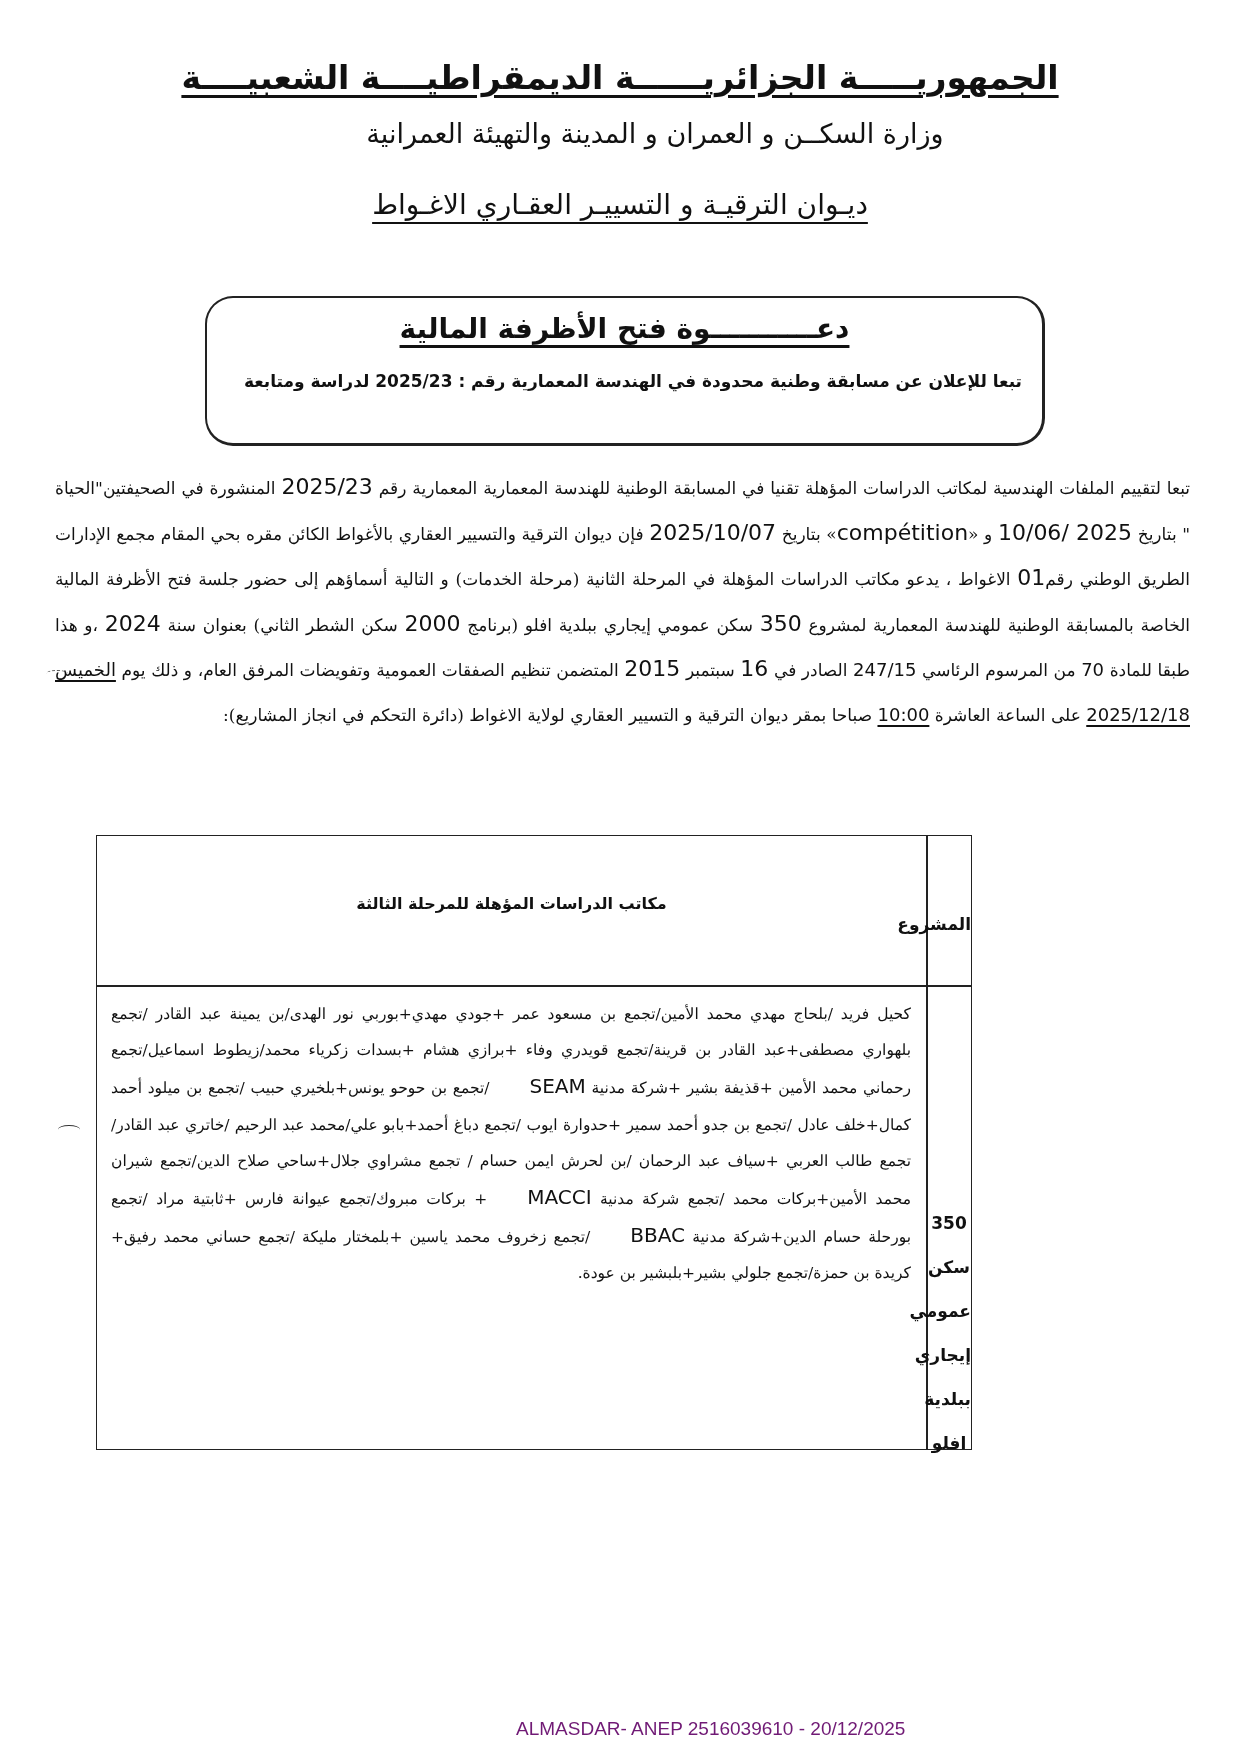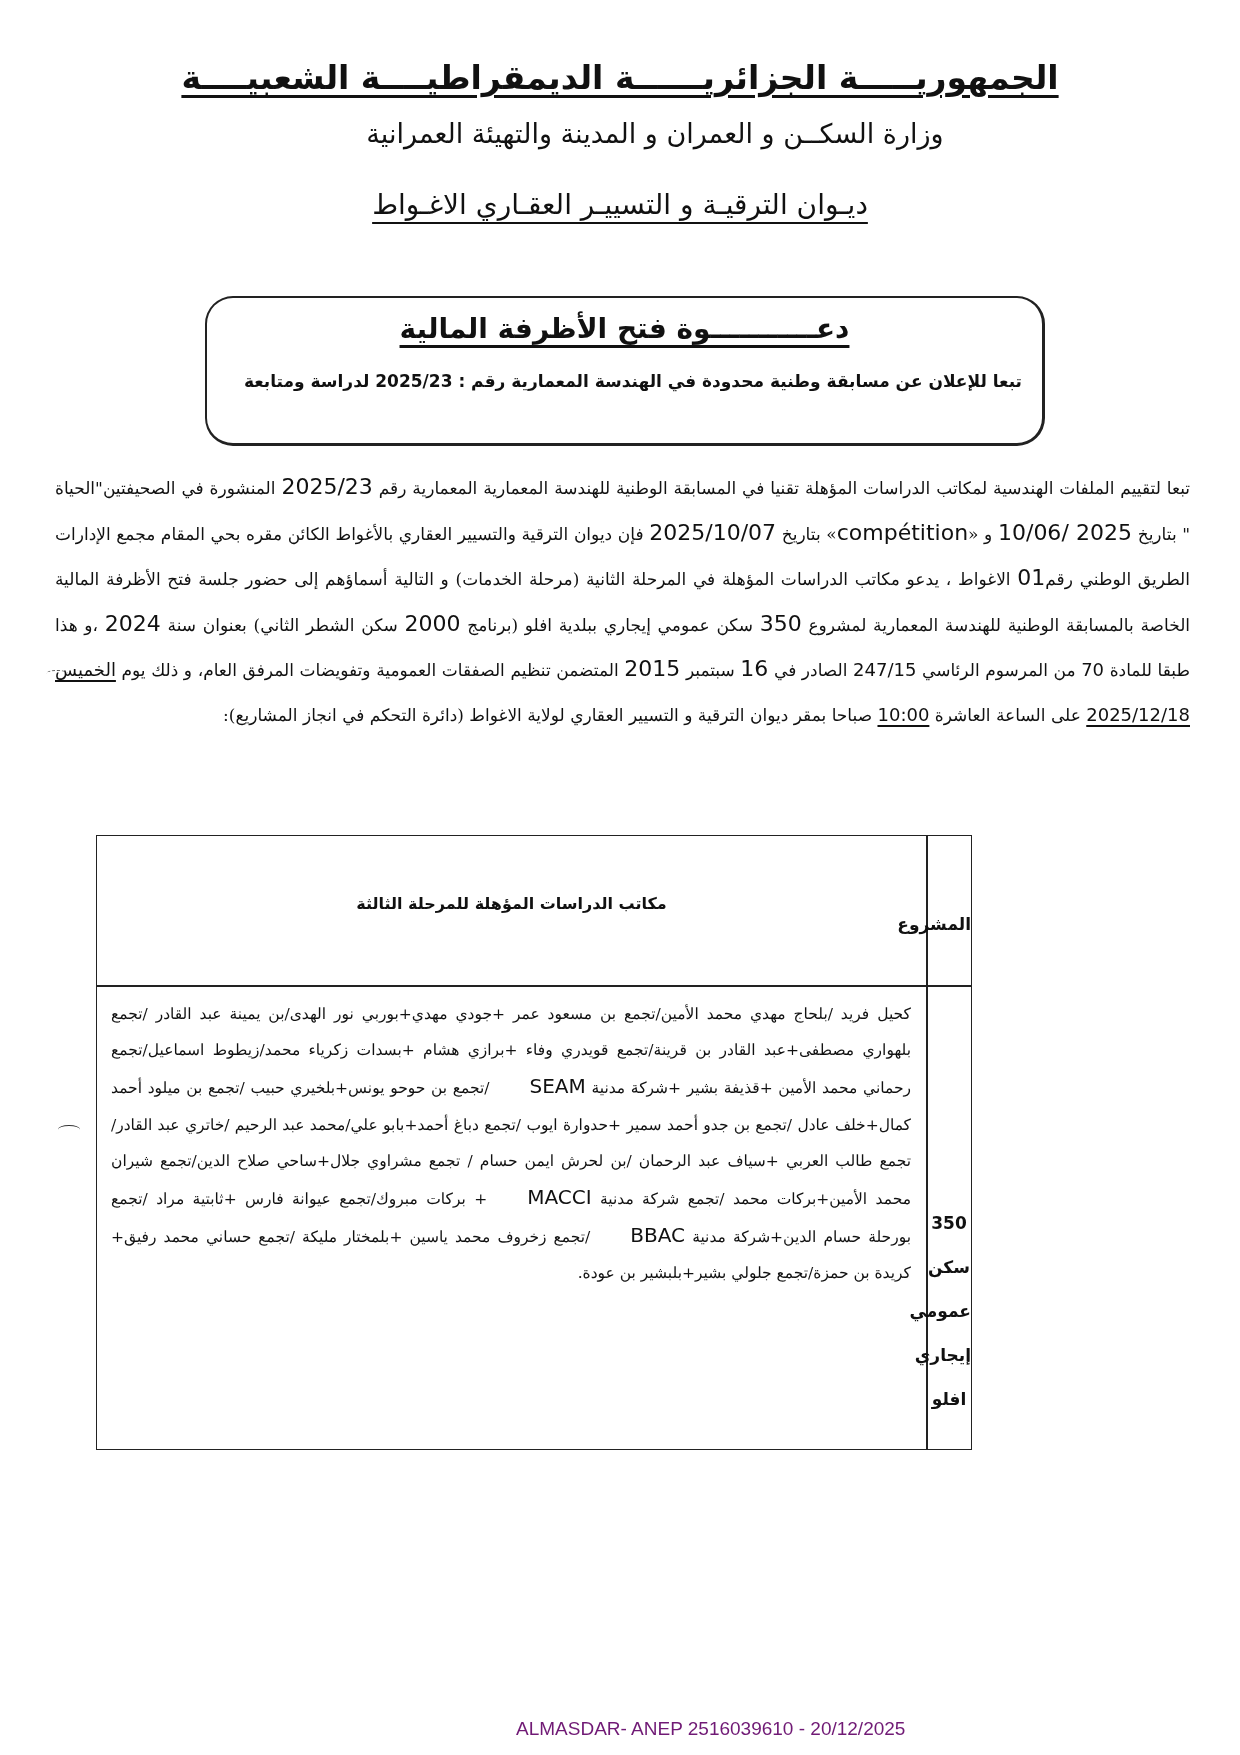--- a/index.html
+++ b/index.html
@@ -101,19 +101,20 @@
 <div class="table">
   <div class="col-divider"></div>
   <div class="row-divider"></div>
   <div class="th-offices rtl">مكاتب الدراسات المؤهلة للمرحلة الثالثة</div>
   <div class="th-project rtl">المشروع</div>
 
   <div class="offices-list rtl"><span>كحيل فريد  /بلحاج مهدي محمد الأمين/تجمع بن مسعود عمر +جودي مهدي+بوربي نور الهدى/بن يمينة عبد القادر /تجمع بلهواري مصطفى+عبد القادر بن قرينة/تجمع قويدري وفاء +برازي هشام +بسدات زكرياء محمد/زيطوط اسماعيل/تجمع رحماني محمد الأمين +قذيفة بشير +شركة مدنية</span> <b>SEAM</b><span>/تجمع بن حوحو يونس+بلخيري حبيب  /تجمع بن ميلود أحمد كمال+خلف عادل /تجمع بن جدو أحمد سمير +حدوارة ايوب /تجمع دباغ أحمد+بابو علي/محمد عبد الرحيم    /خاتري عبد القادر/تجمع طالب العربي +سياف عبد الرحمان /بن لحرش ايمن حسام / تجمع مشراوي جلال+ساحي صلاح الدين/تجمع شيران محمد الأمين+بركات محمد /تجمع شركة مدنية</span> <b>MACCI</b><span>+ بركات مبروك/تجمع عيوانة فارس +ثابتية مراد /تجمع بورحلة حسام الدين+شركة مدنية</span> <b>BBAC</b><span>/تجمع زخروف محمد ياسين +بلمختار مليكة  /تجمع حساني محمد رفيق+ كريدة بن حمزة/تجمع جلولي بشير+بلبشير بن عودة.</span></div>
 
   <div class="project-cell rtl">
     <div>350 سكن عمومي إيجاري</div>
+    <div>ببلدية</div>
     <div>افلو</div>
   </div>
 </div>
 
 <div class="margin-mark"></div>
 
 <div class="footer">ALMASDAR- ANEP 2516039610 - 20/12/2025</div>
 
 </body></html>

